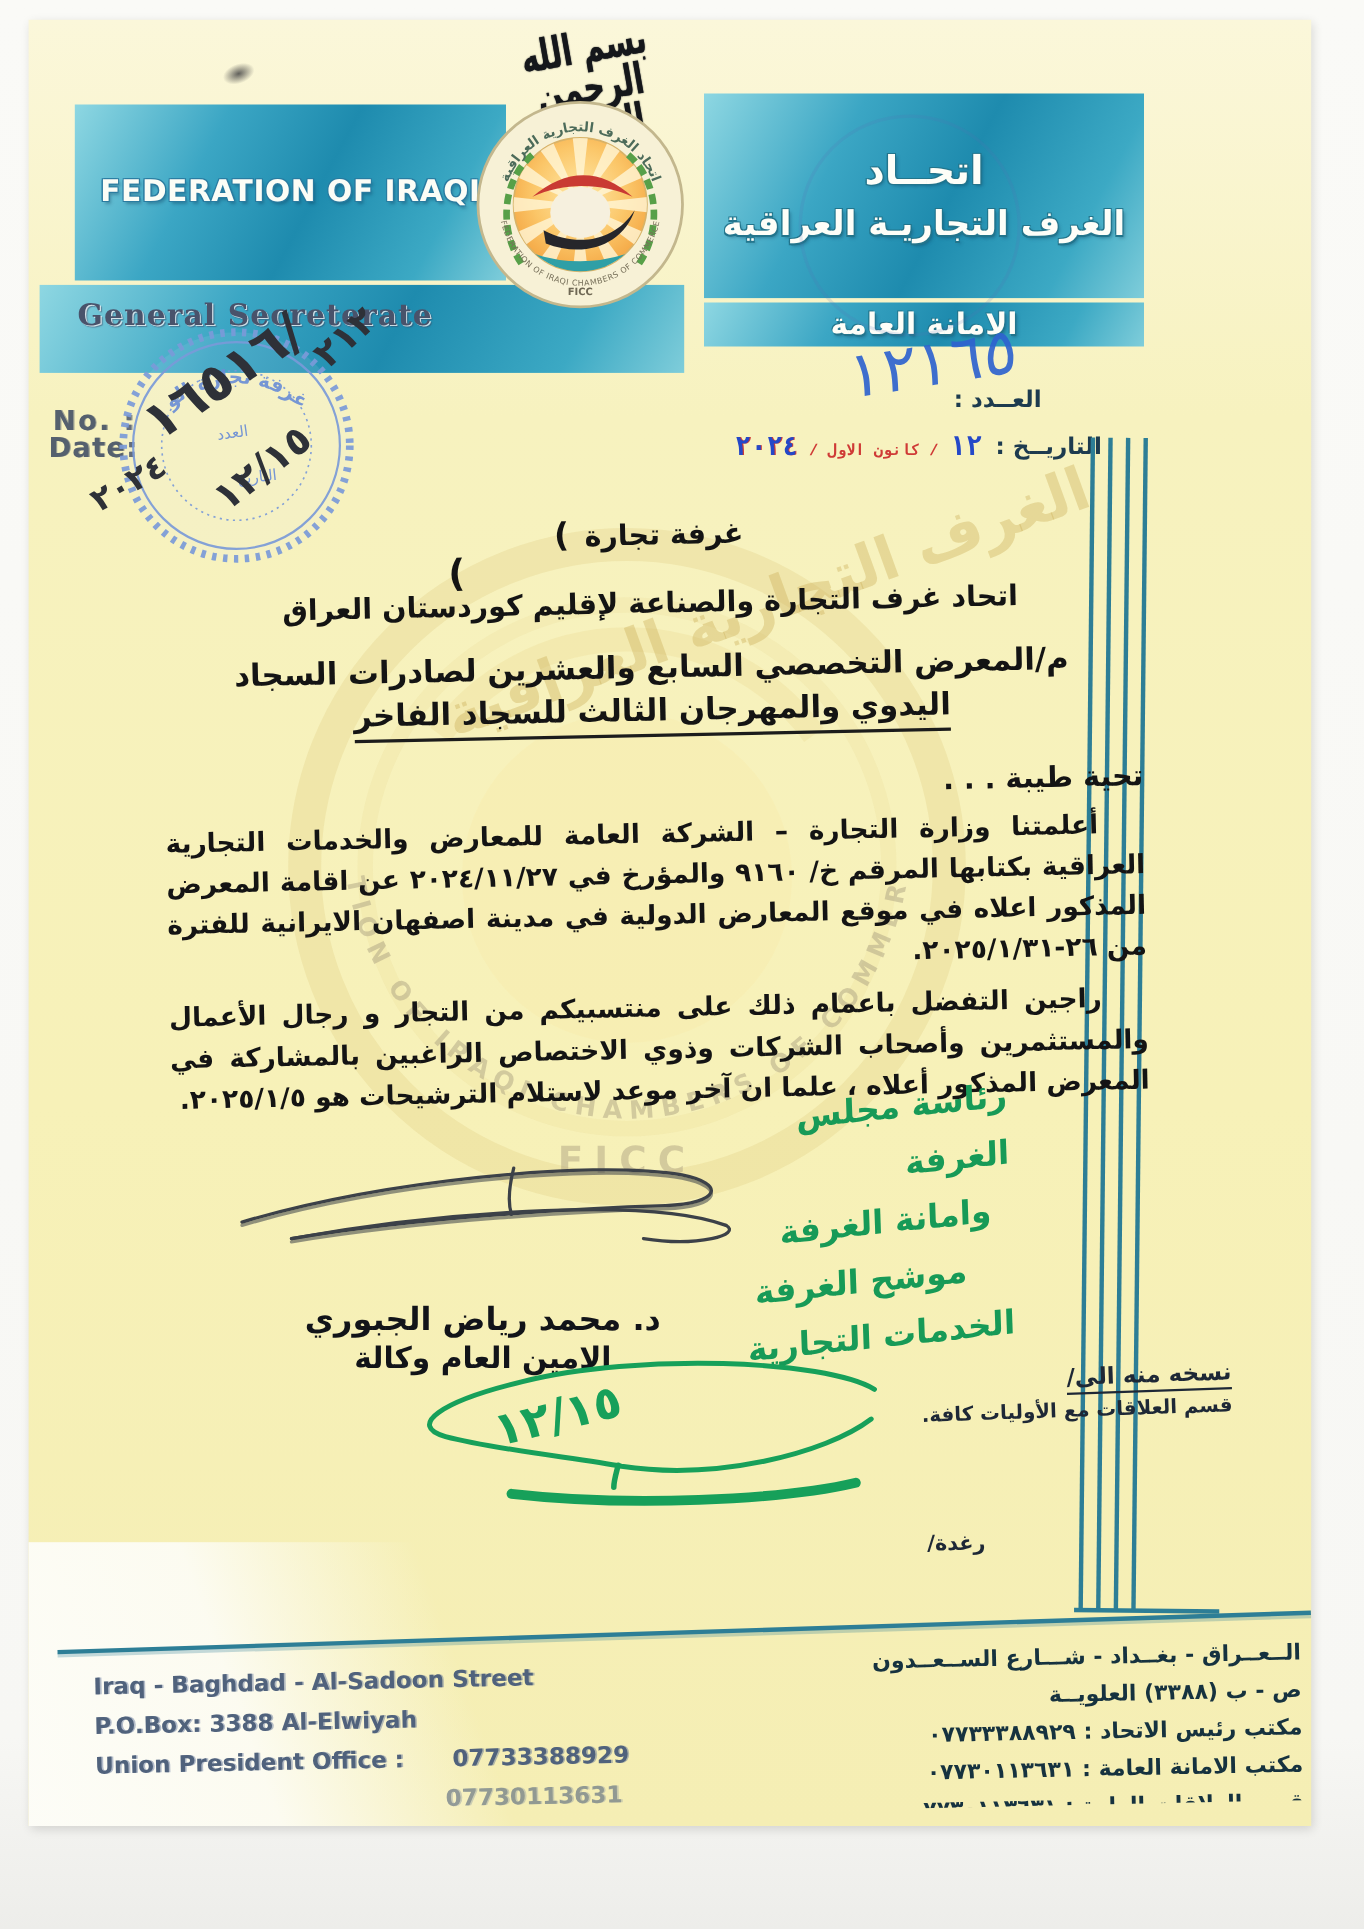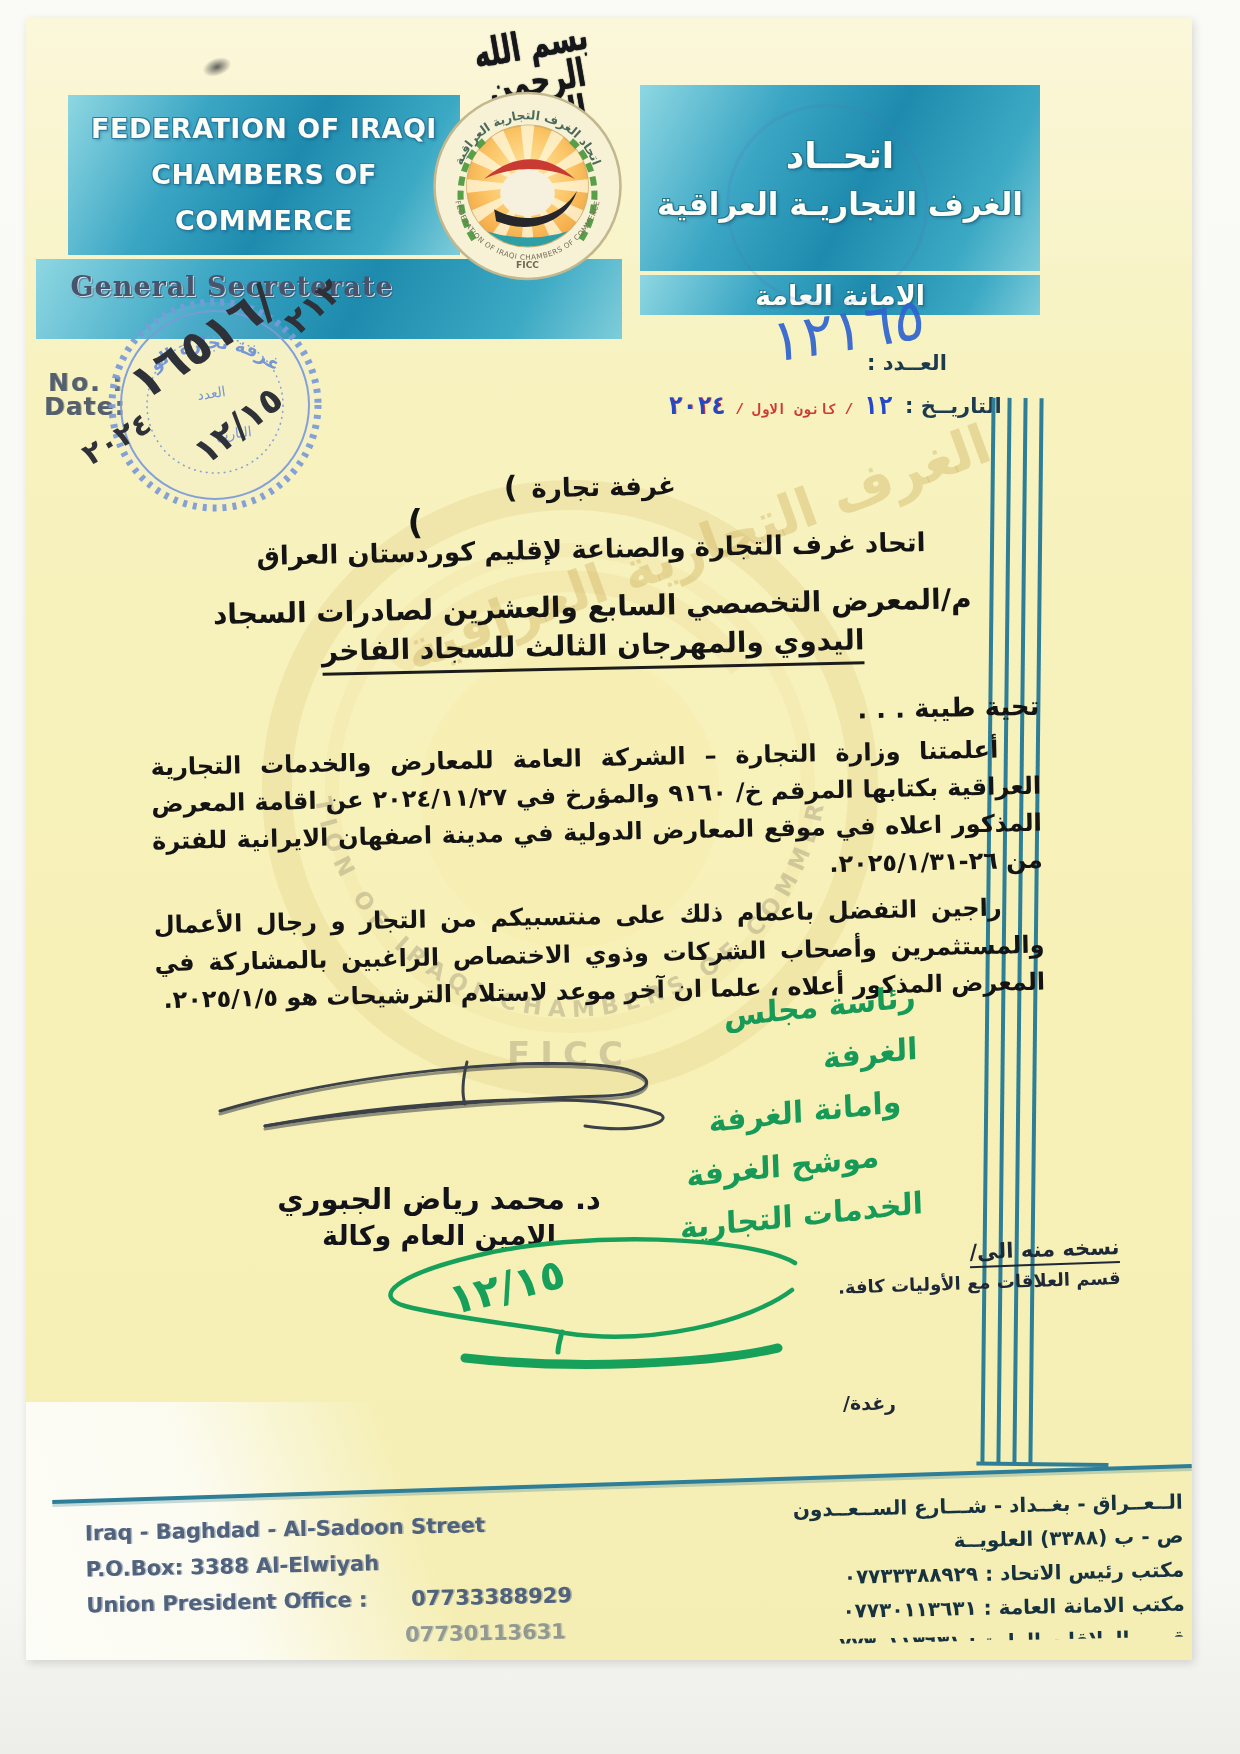--- a/index.html
+++ b/index.html
@@ -127,21 +127,20 @@
       </defs>
     <text font-size="23" font-weight="bold" letter-spacing="7" fill="rgba(150,138,112,.5)">
       <textPath href="#wmArc" startOffset="50%" text-anchor="middle">TION OF IRAQI CHAMBERS OF COMMER</textPath>
     </text>
     <text x="320" y="598" font-size="34" font-weight="bold" letter-spacing="10" text-anchor="middle" fill="rgba(160,148,118,.55)">FICC</text>
   </svg>
   <div class="wm-ar">الغرف التجارية العراقية</div>
 
   <div class="band band-left">
     <div class="en-title">FEDERATION OF IRAQI</div>
-    <div class="en-title">CHAMBERS OF COMMERCE</div>
   </div>
   <div class="band band-left-sub">
     <div class="gen-sec">General Secreterate</div>
   </div>
   <div class="band band-right">
     <div class="ar-title">
       <div class="l1">اتحــاد</div>
       <div class="l2">الغرف التجاريـة العراقية</div>
     </div>
   </div>

